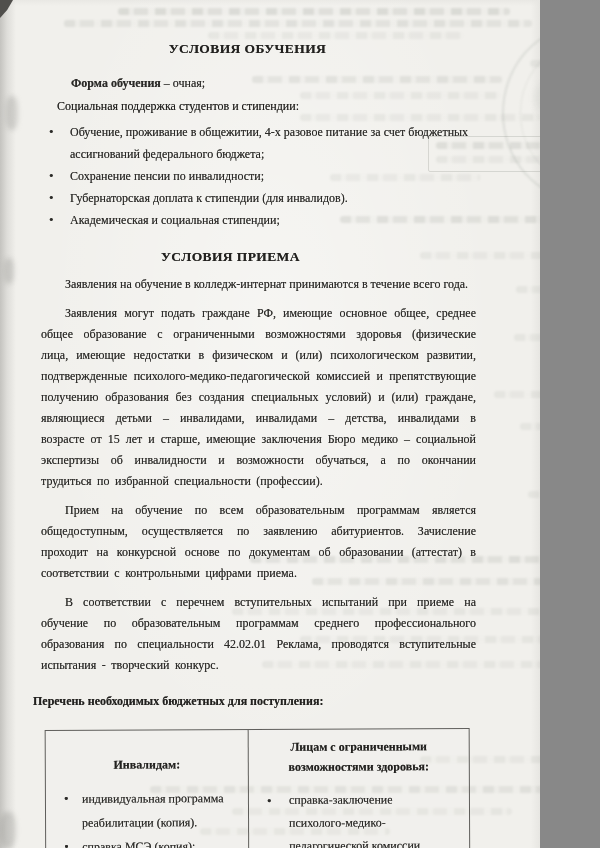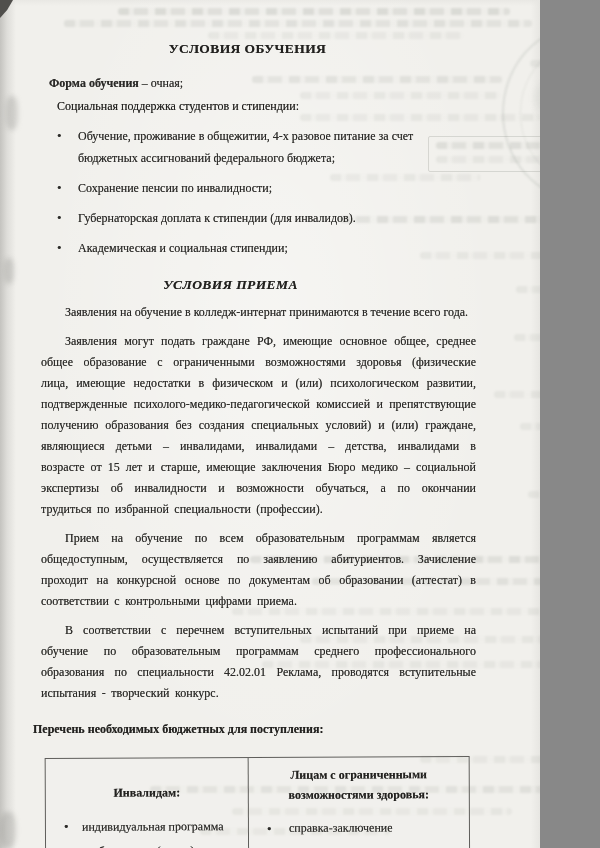--- a/index.html
+++ b/index.html
@@ -11,27 +11,27 @@
       linear-gradient(90deg,#c4c3bf 0px,#deddd9 7px,rgba(241,240,236,0) 16px),
       linear-gradient(270deg,#e7e6e2 0px,rgba(241,240,236,0) 9px),
       linear-gradient(180deg,#e9e8e4 0px,rgba(241,240,236,0) 6px),
       #f1f0ec;
     color:#2b2a28;
   }
   .content{position:relative;z-index:3;padding:0 56px 0 33px;font-size:12px;line-height:21px;}
   .content *{text-shadow:0 0 .5px rgba(45,44,40,.65);}
   h1{font-size:13.5px;letter-spacing:.4px;text-align:center;margin:0;font-weight:700;color:#22211f;}
   .t1{padding-top:38px;padding-right:22px;}
-  .t2{margin:15px 56px 0 0;font-style:italic;}
-  .lead{margin:13px 0 0 16px;line-height:22px;}
+  .t2{margin:15px 56px 0 0;}
+  .lead{margin:13px 0 0 38px;line-height:22px;}
   .lead .lbl{font-weight:700;}
   .bold-head{font-weight:400;margin:1px 0 0 24px;line-height:22px;color:#22211f;}
   ul{list-style:none;margin:0;padding:0;}
   .blist{margin-top:4px;}
-  .blist li{position:relative;padding-left:37px;line-height:22px;margin:8px;}
+  .blist li{position:relative;padding-left:37px;line-height:22px;margin:0;}
   .blist li::before{content:"•";position:absolute;left:16px;top:0;font-size:13px;}
   p{margin:8px;text-align:justify;text-indent:24px;word-spacing:2.5px;}
   .p1{margin-top:7px;text-align:left;word-spacing:normal;}
   .para{margin-top:0;}
   .docs-head{font-weight:700;margin:14px 0 0 0;line-height:22px;color:#22211f;}
   .dlist{margin:4px 0 0 86px;}
   .dlist li{position:relative;padding-left:33px;line-height:25px;}
   .dlist li::before{content:"•";position:absolute;left:13px;top:0;font-size:13px;}
   .doc-table{
     margin:17px 14px 0 12px;border:1.3px solid #5f5e5b;

